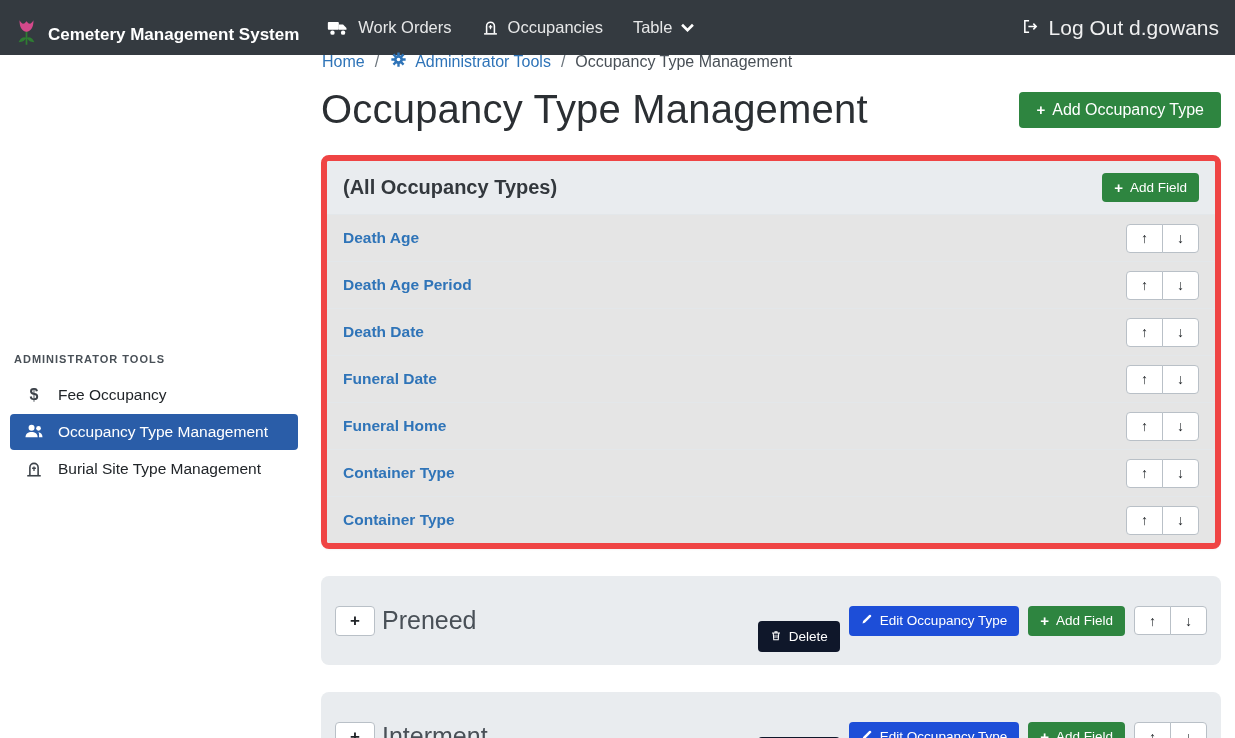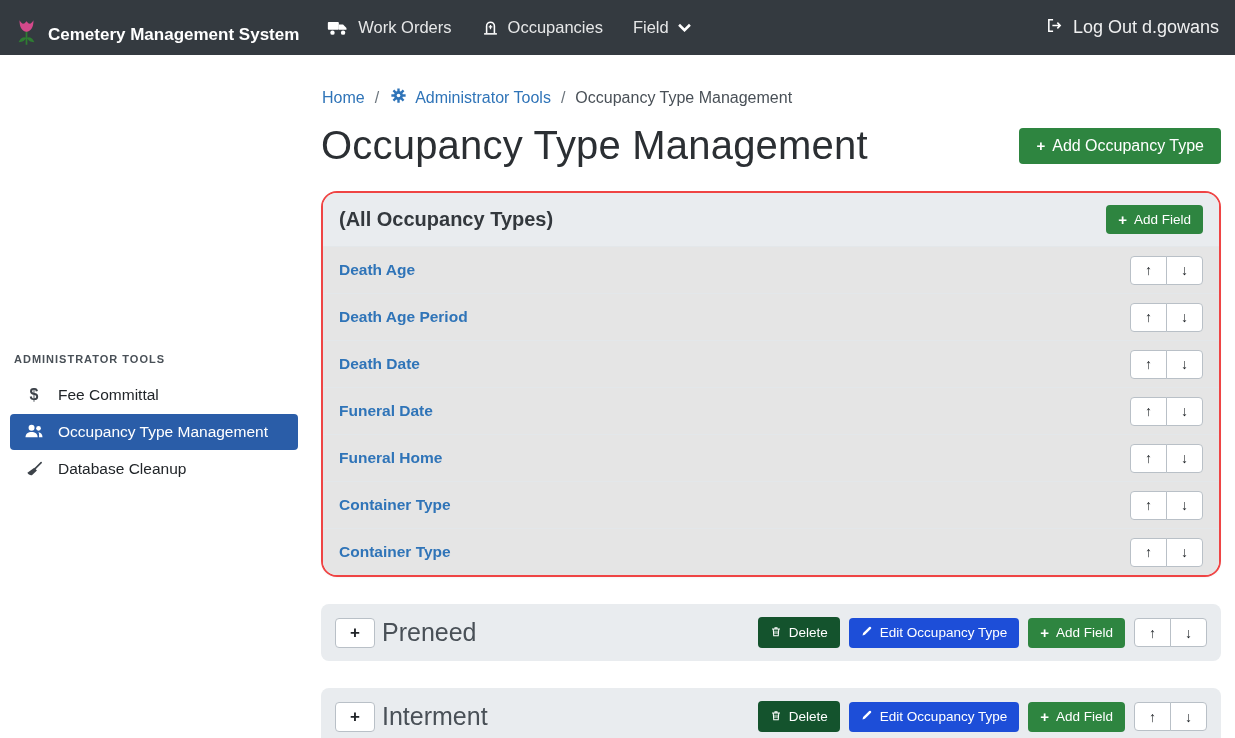--- a/index.html
+++ b/index.html
@@ -9,21 +9,21 @@
   
   .navbar { height:55px; background:#343a40; display:flex; align-items:center;
     padding:0 16px; }
   .brand { display:flex; align-items:center; gap:11px; color:#fff;
     font-weight:bold; font-size:17px; cursor:pointer;margin-top:14px; }
   .nav-links { display:flex; align-items:center; margin-left:28px; gap:30px; }
   .nav-item { display:flex; align-items:center; gap:9px; color:rgba(255,255,255,.88);
     font-size:16.5px; cursor:pointer; }
   .nav-item svg { display:block; }
   .logout { margin-left:auto; display:flex; align-items:center; gap:9px;
-    color:rgba(255,255,255,.92); font-size:18px; cursor:pointer; }
+    color:rgba(255,255,255,.92); font-size:21px; cursor:pointer; }
 
   
   .shell { display:flex; height:714px;align-items:center; }
   .sidebar { width:308px; flex:0 0 308px; padding:0 10px; }
   .main { flex:1; padding:10px 14px 12px 13px; }
 
   
   .side-heading { font-size:11px; letter-spacing:1px; color:#495057;
     margin:16px 4px 12px; font-weight:bold; }
   .side-item { display:flex; align-items:center; gap:13px; padding:9px 13px;
@@ -47,21 +47,21 @@
   .page-head { display:flex; align-items:center; justify-content:space-between;
     margin-top:14px; }
   .page-title { font-size:40px; font-weight:500; color:#2b2f33; letter-spacing:.2px; }
   .btn { border:none; border-radius:4px; cursor:pointer; color:#fff;
     display:inline-flex; align-items:center; gap:7px;
     font-family:"Liberation Sans","DejaVu Sans",sans-serif; }
   .btn-add-type { background:#2e8540; font-size:16px; padding:9px 17px; }
   .plus-glyph { font-weight:bold; font-size:15px; line-height:1; }
 
   
-  .card { margin-top:23px; border:2px solid #ef4444; border-radius:16px;
+  .card { margin-top:23px; border:6px solid #ef4444; border-radius:8px;
     overflow:hidden; background:#fff; box-shadow:0 1px 2px rgba(0,0,0,.04); }
   .card-header { background:#e9ecef; padding:12px 16px; display:flex;
     align-items:center; justify-content:space-between; }
   .card-title { font-size:20px; font-weight:bold; color:#33383d; }
   .btn-add-field { background:#2e8540; font-size:13.5px; padding:7px 12px; }
   .field-row { background:#e5e5e5; border-top:1px solid #e3e7ea; padding:0 16px;
     height:47px; display:flex; align-items:center; justify-content:space-between; }
   .field-link { color:#2f74b8; font-weight:bold; font-size:15.5px;
     text-decoration:none; cursor:pointer; }
   .btn-group { display:inline-flex; }
@@ -74,21 +74,21 @@
 
   
   .section-bar { margin-top:27px; background:#e9ecef; border-radius:8px;
     padding:13px 14px; display:flex; align-items:center; }
   .expand-btn { width:40px; height:30px; background:#fff; border:1px solid #b9c0c7;
     border-radius:4px; font-size:17px; font-weight:bold; color:#212529;
     cursor:pointer; }
   .section-title { font-size:25px; color:#495057; font-weight:500; margin-left:7px; }
   .section-actions { margin-left:auto; display:flex; align-items:center; gap:9px; }
   .btn-sm { font-size:13.5px; padding:7.5px 12px; }
-  .btn-danger { background:#14532d; }
+  .btn-danger { background:#0f172a;margin-top:32px; }
   .btn-teal { background:#1d4ed8; }
   .btn-green { background:#2e8540; }
 </style>
 </head>
 <body>
 
 <div class="navbar">
   <div class="brand">
     <span>
       <svg width="21" height="29" viewBox="0 0 24 32">
@@ -117,21 +117,21 @@
       <span>
         <svg width="17" height="17" viewBox="0 0 24 24" fill="none" stroke="#fff" stroke-width="2.2">
           <path d="M6.5 20 V10 a5.5 5.5 0 0 1 11 0 V20"></path>
           <path d="M3 21 h18"></path>
           <path d="M12 8.5 v6 M9.5 11 h5" stroke-width="1.8"></path>
         </svg>
       </span>
       <span>Occupancies</span>
     </div>
     <div class="nav-item">
-      <span>Field</span>
+      <span>Table</span>
       <span>
         <svg width="13" height="9" viewBox="0 0 12 8" fill="none" stroke="#fff" stroke-width="2.4">
           <polyline points="1,1.5 6,6.5 11,1.5"></polyline>
         </svg>
       </span>
     </div>
   </div>
 
   <div class="logout">
     <span>
@@ -144,46 +144,47 @@
   </div>
 </div>
 
 <div class="shell">
 
   <div class="sidebar">
     <div class="side-heading">ADMINISTRATOR TOOLS</div>
 
     <div class="side-item">
       <span class="icn dollar">$</span>
-      <span>Fee Committal</span>
+      <span>Fee Occupancy</span>
     </div>
 
     <div class="side-item active">
       <span class="icn">
         <svg width="20" height="17" viewBox="0 0 24 21" fill="currentColor">
           <circle cx="9" cy="5.8" r="3.7"></circle>
           <path d="M1.5 17.5 c0-4.3 3.3-6.4 7.5-6.4 s7.5 2.1 7.5 6.4 z"></path>
           <circle cx="17.6" cy="6.6" r="2.9"></circle>
           <path d="M18.2 17.5 h4.3 c0-3.7-2-5.7-5.2-6.1 1.5 1.4 0.9 4 0.9 6.1 z"></path>
         </svg>
       </span>
       <span>Occupancy Type Management</span>
     </div>
 
-
-
     <div class="side-item">
       <span class="icn">
-        <svg width="18" height="18" viewBox="0 0 24 24" fill="currentColor">
-          <path d="M21.5 3.5 L13.5 11.5" stroke="currentColor" stroke-width="2.2" stroke-linecap="round" fill="none"></path>
-          <path d="M12.4 10.4 L15.9 13.9 L9.6 20 C7.4 20.9 4.3 19.4 3.2 17 Z"></path>
-        </svg>
-      </span>
-      <span>Database Cleanup</span>
-    </div>
+        <svg width="18" height="18" viewBox="0 0 24 24" fill="none" stroke="currentColor" stroke-width="2.1">
+          <path d="M6.5 20 V10 a5.5 5.5 0 0 1 11 0 V20"></path>
+          <path d="M3 21 h18"></path>
+          <path d="M12 8.5 v6 M9.5 11 h5" stroke-width="1.7"></path>
+        </svg>
+      </span>
+      <span>Burial Site Type Management</span>
+    </div>
+
+
   </div>
 
   <div class="main">
 
     <div class="breadcrumb">
       <a class="crumb-link">Home</a>
       <span class="crumb-sep">/</span>
       <a class="crumb-link">
         <span>
           <svg width="19" height="19" viewBox="0 0 24 24">

